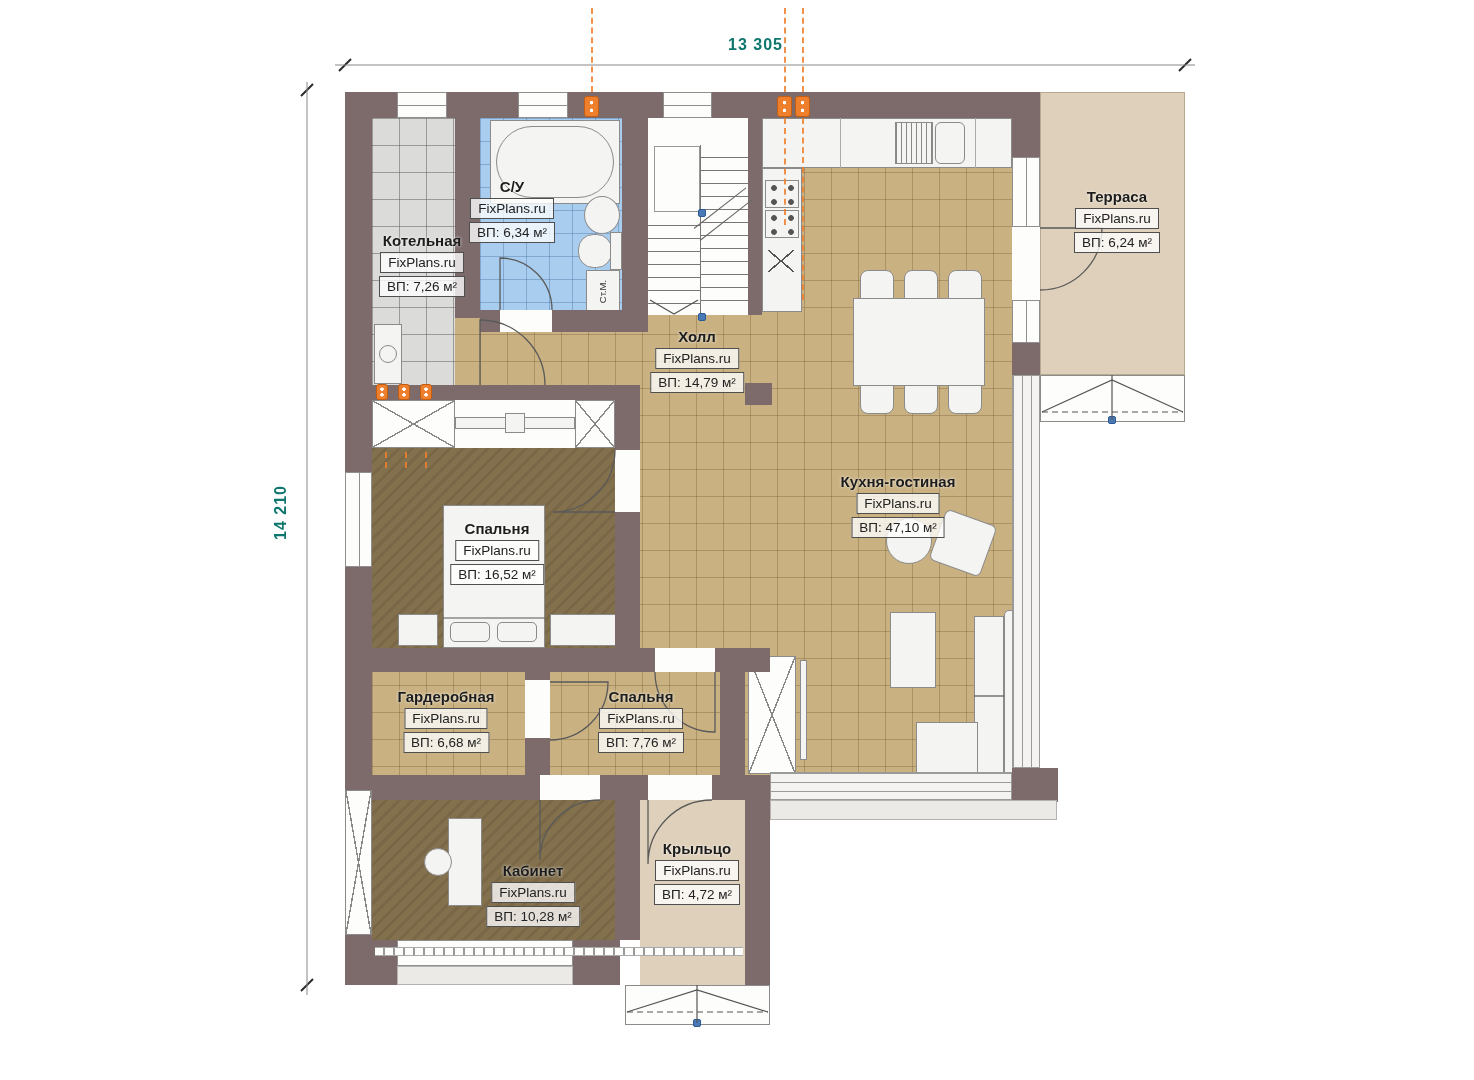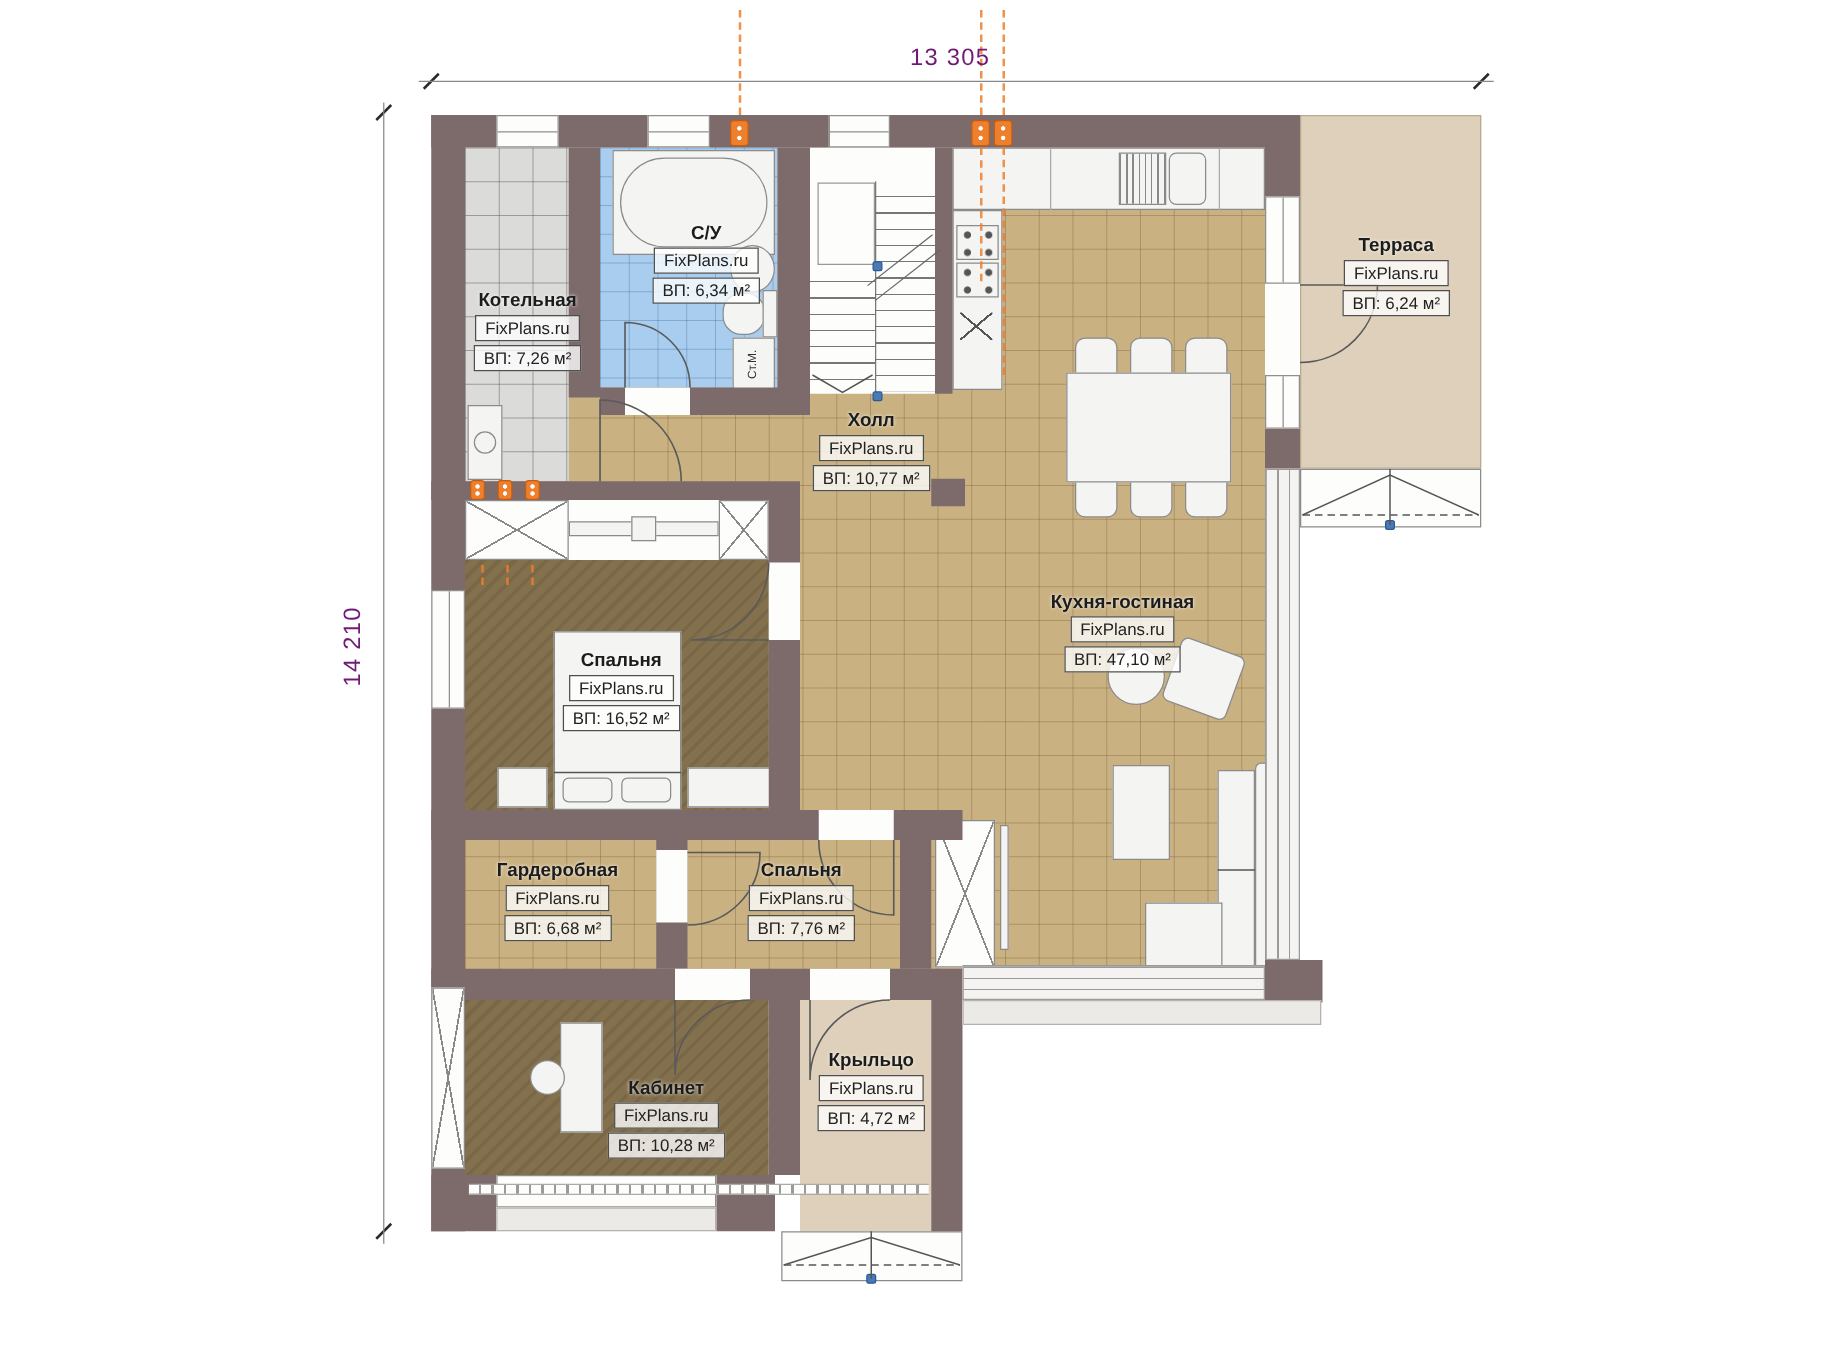--- a/index.html
+++ b/index.html
@@ -44,21 +44,21 @@
   
   .riser{background:var(--c-accent_orange,#ee7f2d);border:1px solid #c55d10;border-radius:3px;box-sizing:border-box;
     background-image:radial-gradient(circle at 50% 30%,#fff 1.5px,transparent 2px),radial-gradient(circle at 50% 70%,#fff 1.5px,transparent 2px);}
   .odash{width:0;border-left:2px dashed rgba(238,127,45,.85);}
   .bluedot{width:8px;height:8px;background:var(--c-marker_blue,#4a7ab5);border:1px solid #2a5a95;border-radius:2px;box-sizing:border-box;}
   
   .room-label{display:flex;flex-direction:column;align-items:center;transform:translateX(-50%);z-index:30;}
   .room-name{font-weight:bold;font-size:15px;color:#1c1c1c;white-space:nowrap;text-shadow:0 0 3px rgba(255,255,255,.9);}
   .room-box{margin-top:3px;border:1px solid #4f4f4f;background:rgba(255,255,255,.78);
     font-size:13.5px;color:#222;padding:1px 7px;white-space:nowrap;line-height:17px;}
-  .dim-text{font-weight:normal;font-size:19px;color:#701a75;letter-spacing:1px;}
+  .dim-text{font-weight:bold;font-size:16px;color:#0f766e;letter-spacing:1px;}
   .vtext{writing-mode:vertical-rl;transform:rotate(180deg);}
   .stm{font-size:9.5px;color:#333;display:flex;align-items:center;justify-content:center;}
   .stm span{transform:rotate(-90deg);white-space:nowrap;}
   svg.overlay{position:absolute;left:0;top:0;z-index:20;pointer-events:none;}
 </style>
 </head>
 <body>
 
 <div class="plan">
 
@@ -229,29 +229,29 @@
   <div class="abs bluedot" style="left:698px;top:209px;"></div>
   <div class="abs bluedot" style="left:698px;top:313px;"></div>
   <div class="abs bluedot" style="left:693px;top:1019px;"></div>
   <div class="abs bluedot" style="left:1108px;top:416px;"></div>
 
   <div class="abs room-label" style="left:422px;top:232px;">
     <div class="room-name">Котельная</div>
     <div class="room-box">FixPlans.ru</div>
     <div class="room-box">ВП: 7,26 м²</div>
   </div>
-  <div class="abs room-label" style="left:565px;top:178px;">
+  <div class="abs room-label" style="left:512px;top:178px;">
     <div class="room-name">С/У</div>
     <div class="room-box">FixPlans.ru</div>
     <div class="room-box">ВП: 6,34 м²</div>
   </div>
   <div class="abs room-label" style="left:697px;top:328px;justify-content:flex-end;">
     <div class="room-name">Холл</div>
     <div class="room-box">FixPlans.ru</div>
-    <div class="room-box">ВП: 10,77 м²</div>
+    <div class="room-box">ВП: 14,79 м²</div>
   </div>
   <div class="abs room-label" style="left:1117px;top:188px;">
     <div class="room-name">Терраса</div>
     <div class="room-box">FixPlans.ru</div>
     <div class="room-box">ВП: 6,24 м²</div>
   </div>
   <div class="abs room-label" style="left:898px;top:473px;">
     <div class="room-name">Кухня-гостиная</div>
     <div class="room-box">FixPlans.ru</div>
     <div class="room-box">ВП: 47,10 м²</div>

